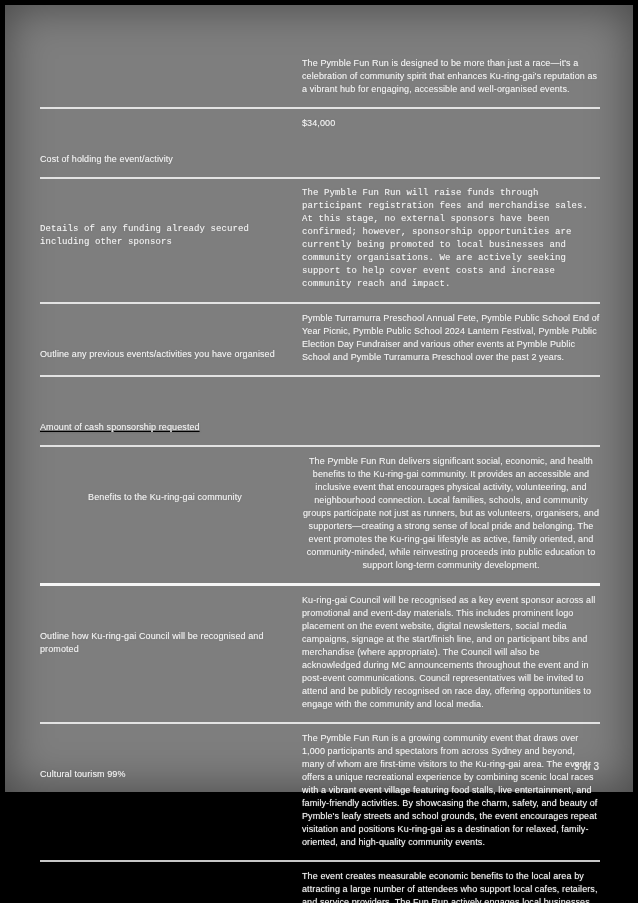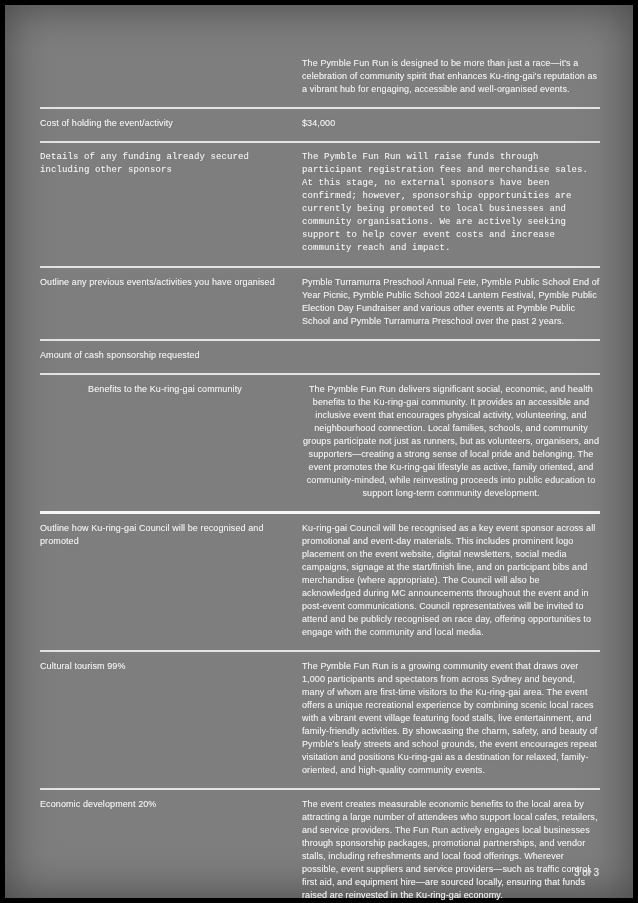--- a/index.html
+++ b/index.html
@@ -9,21 +9,21 @@
     width: 638px;
     height: 903px;
     overflow: hidden;
     font-family: "Liberation Sans", sans-serif;
   }
   .page {
     position: absolute;
     left: 5px;
     top: 5px;
     width: 628px;
-    height: 893px;
+    height: 787px;
     background: #7e7e7e;
     box-shadow: inset 0 0 45px rgba(0,0,0,0.45);
     box-sizing: border-box;
     padding: 44px 29px 6px 35px;
   }
   .scan-table {
     width: 560px;
   }
   .row {
     display: flex;
@@ -41,30 +41,31 @@
     font-size: 9px;
     line-height: 13px;
     letter-spacing: 0.1px;
     text-shadow: 0 0 1px rgba(255,255,255,0.55), 0 0 2px rgba(0,0,0,0.25);
   }
   .cell.label {
     width: 262px;
     flex: 0 0 262px;
     padding-right: 12px;
     box-sizing: border-box;
+    margin-top: 36px;
   }
   .cell.value {
     width: 286px;
     flex: 1 1 auto;
   }
   .r0 { min-height: 52px; }
   .r1 { min-height: 31px; }
   .r2 { min-height: 89px; font-family: Liberation Mono, monospace; }
   .r3 { min-height: 65px; }
-  .r4 { min-height: 33px; }
+  .r4 { min-height: 33px; text-decoration: underline; }
   .r5 { min-height: 127px; text-align: center; }
   .r6 { min-height: 123px; }
   .r7 { min-height: 123px; }
   .r8 { min-height: 109px; }
   .r9 { min-height: 52px; }
   .page-footer {
     position: absolute;
     right: 34px;
     bottom: 20px;
     color: #e9e9e9;

